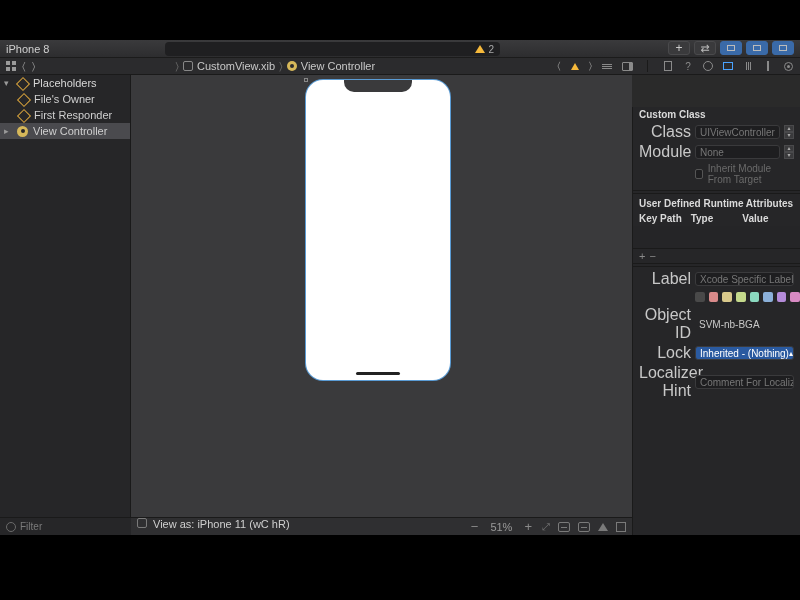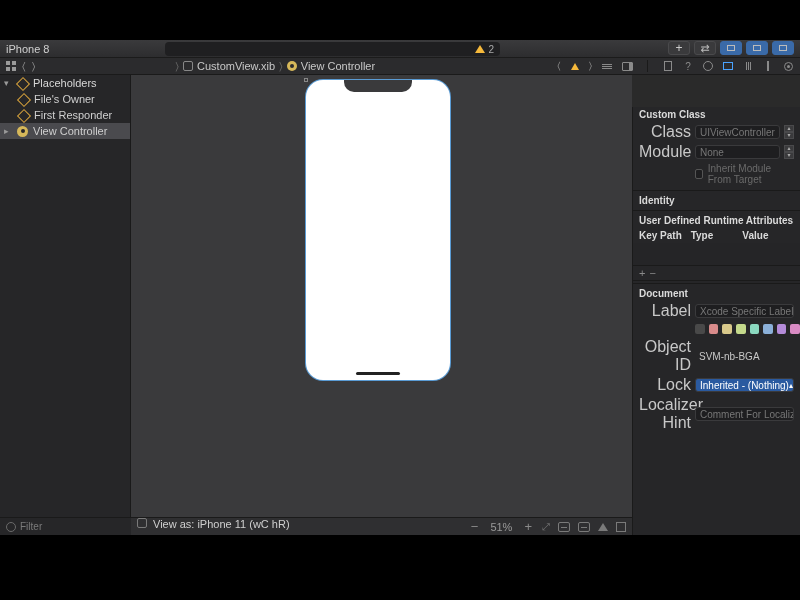--- a/index.html
+++ b/index.html
@@ -273,37 +273,35 @@
           <span>▴</span>
           <span>▾</span>
         </div>
     </div>
     <div class="chk-row">
       <span class="chk"></span>
       <span class="chk-label">Inherit Module From Target</span>
     </div>
     <div class="divider"></div>
 
-    <div class="section-hdr">Identity</div>
     <div class="divider"></div>
 
     <div class="section-hdr">User Defined Runtime Attributes</div>
     <div class="cols-hdr">
       <span class="col">Key Path</span>
       <span class="col">Type</span>
       <span class="col">Value</span>
     </div>
     <div class="rt-area"></div>
     <div class="plus-row">
       <span>+</span>
       <span>−</span>
     </div>
     <div class="divider"></div>
 
-    <div class="section-hdr">Document</div>
     <div class="field-row">
       <span class="field-label">Label</span>
       <div class="field-input" title="Xcode Specific Label">
           <span>Xcode Specific Label</span>
         </div>
     </div>
     <div class="swatch-row">
       <span class="swatch sw0"></span>
       <span class="swatch sw1"></span>
       <span class="swatch sw2"></span>

